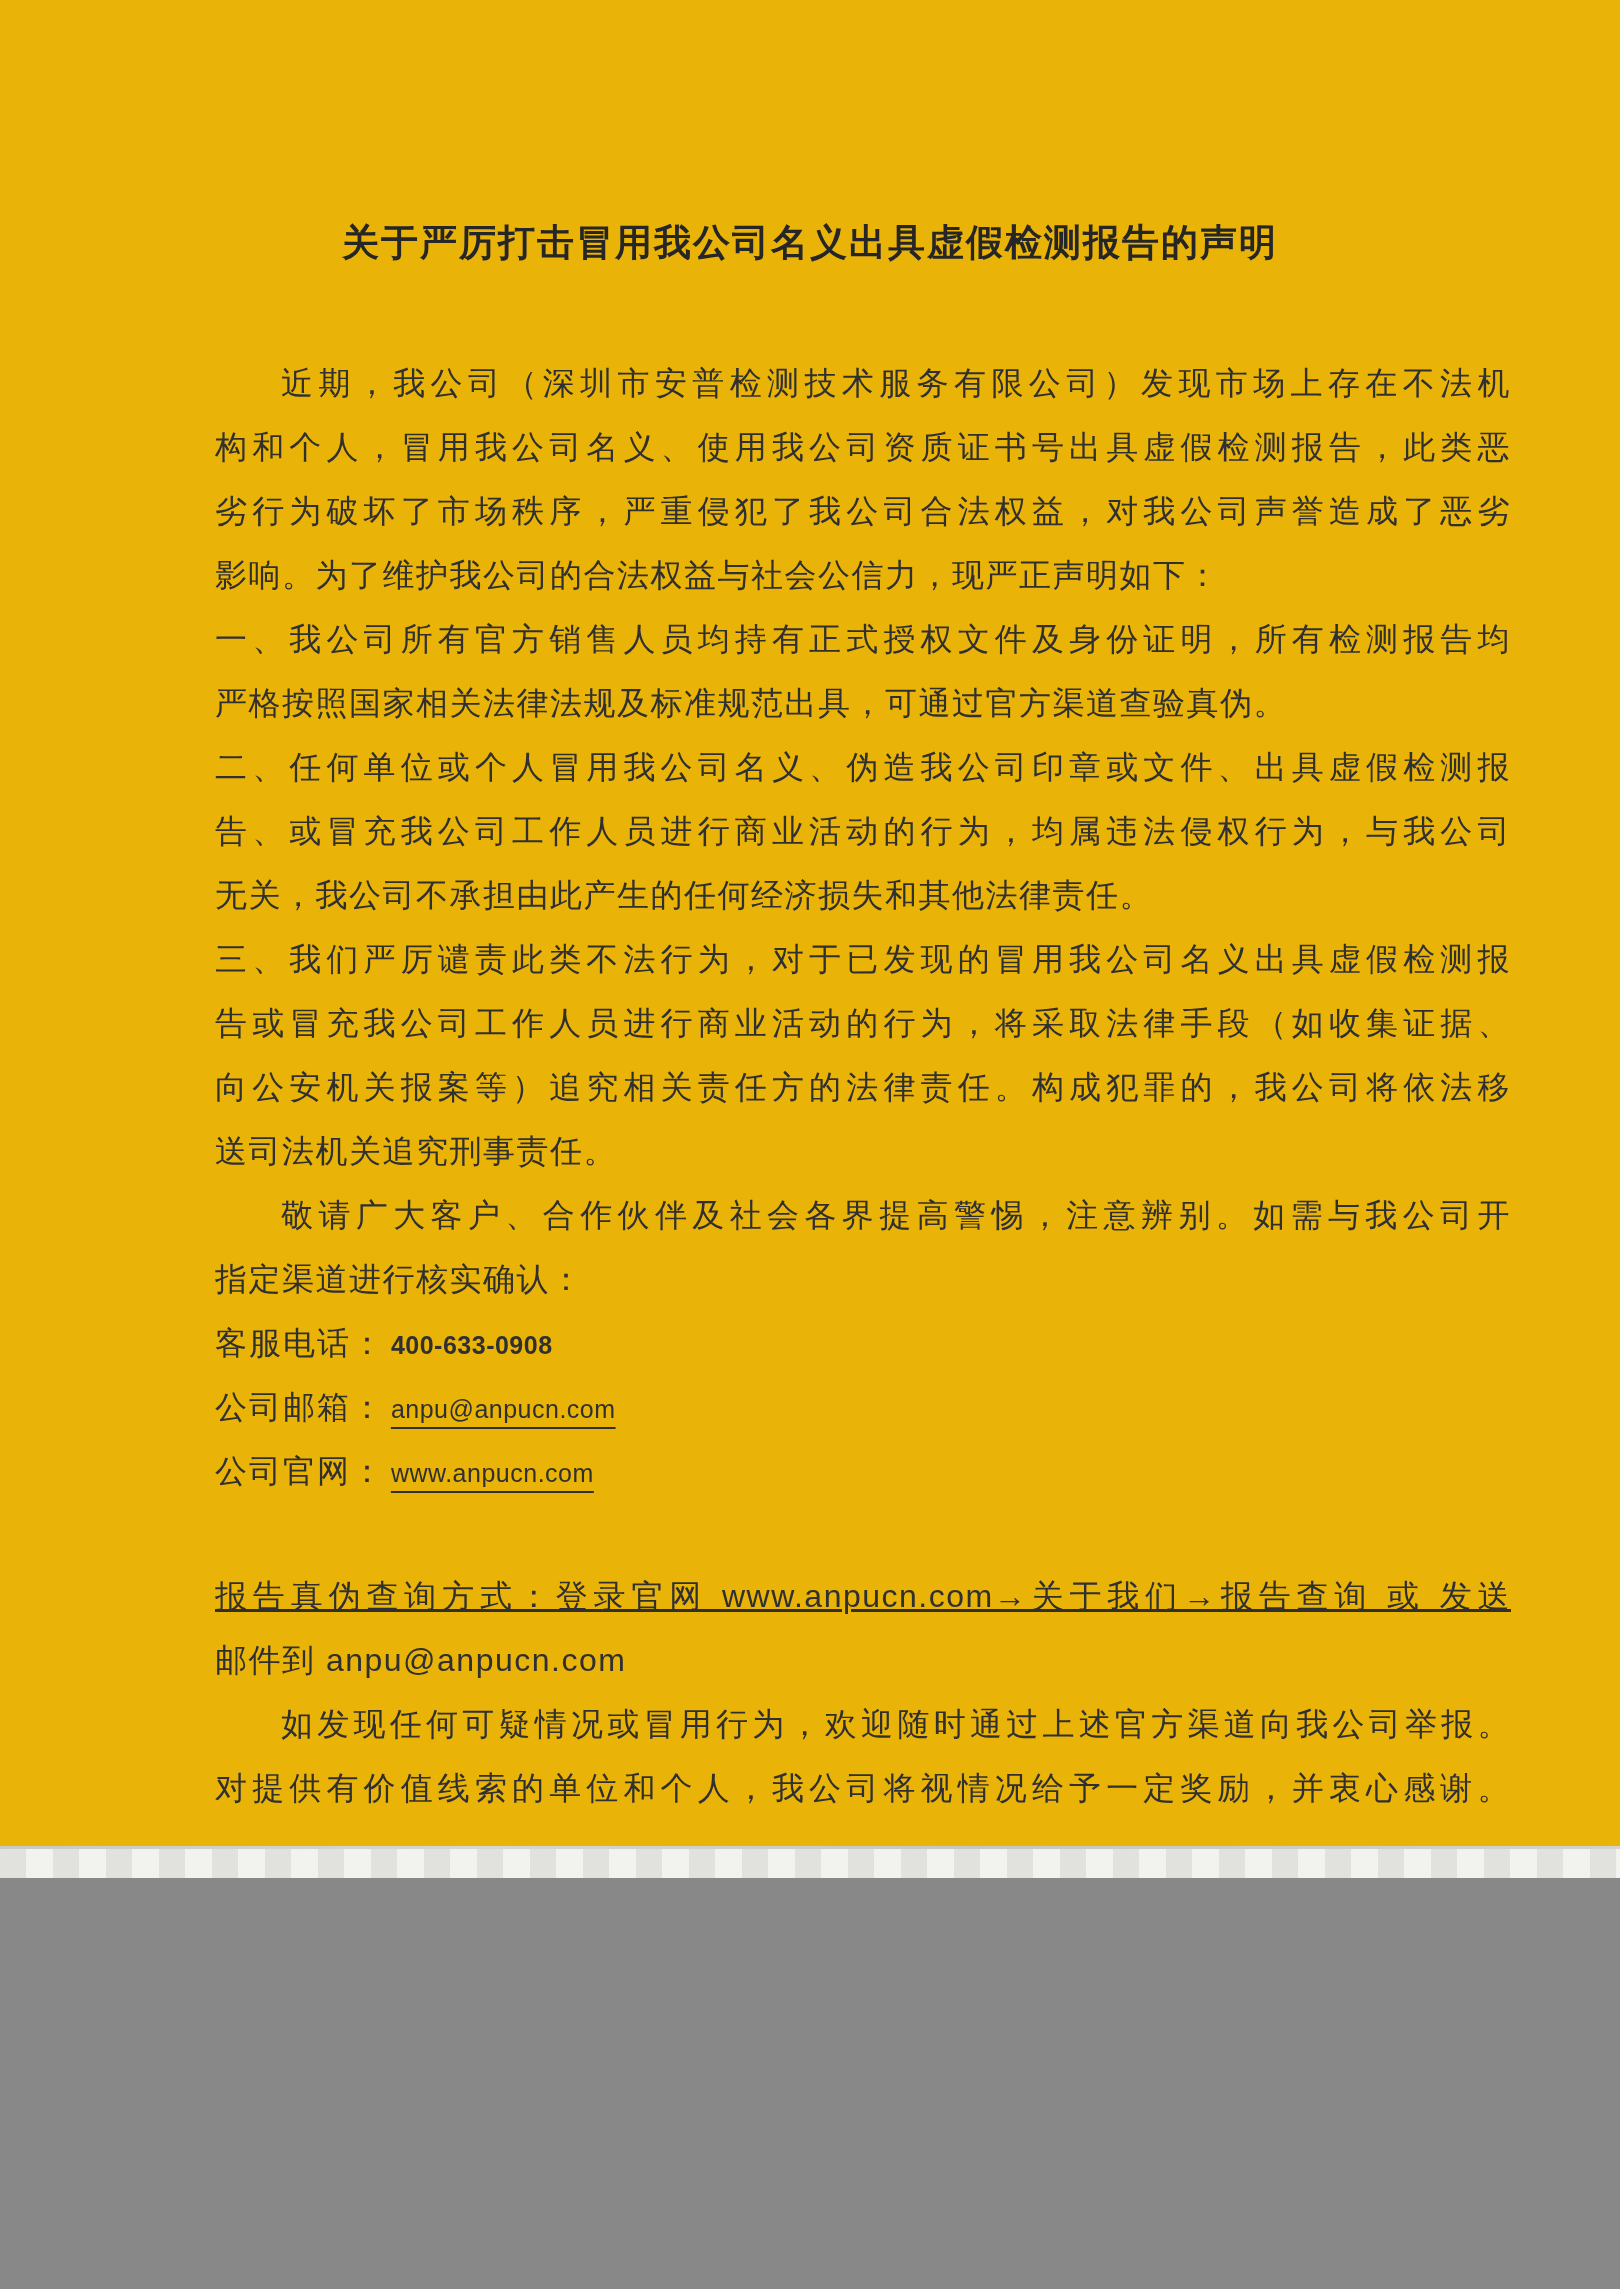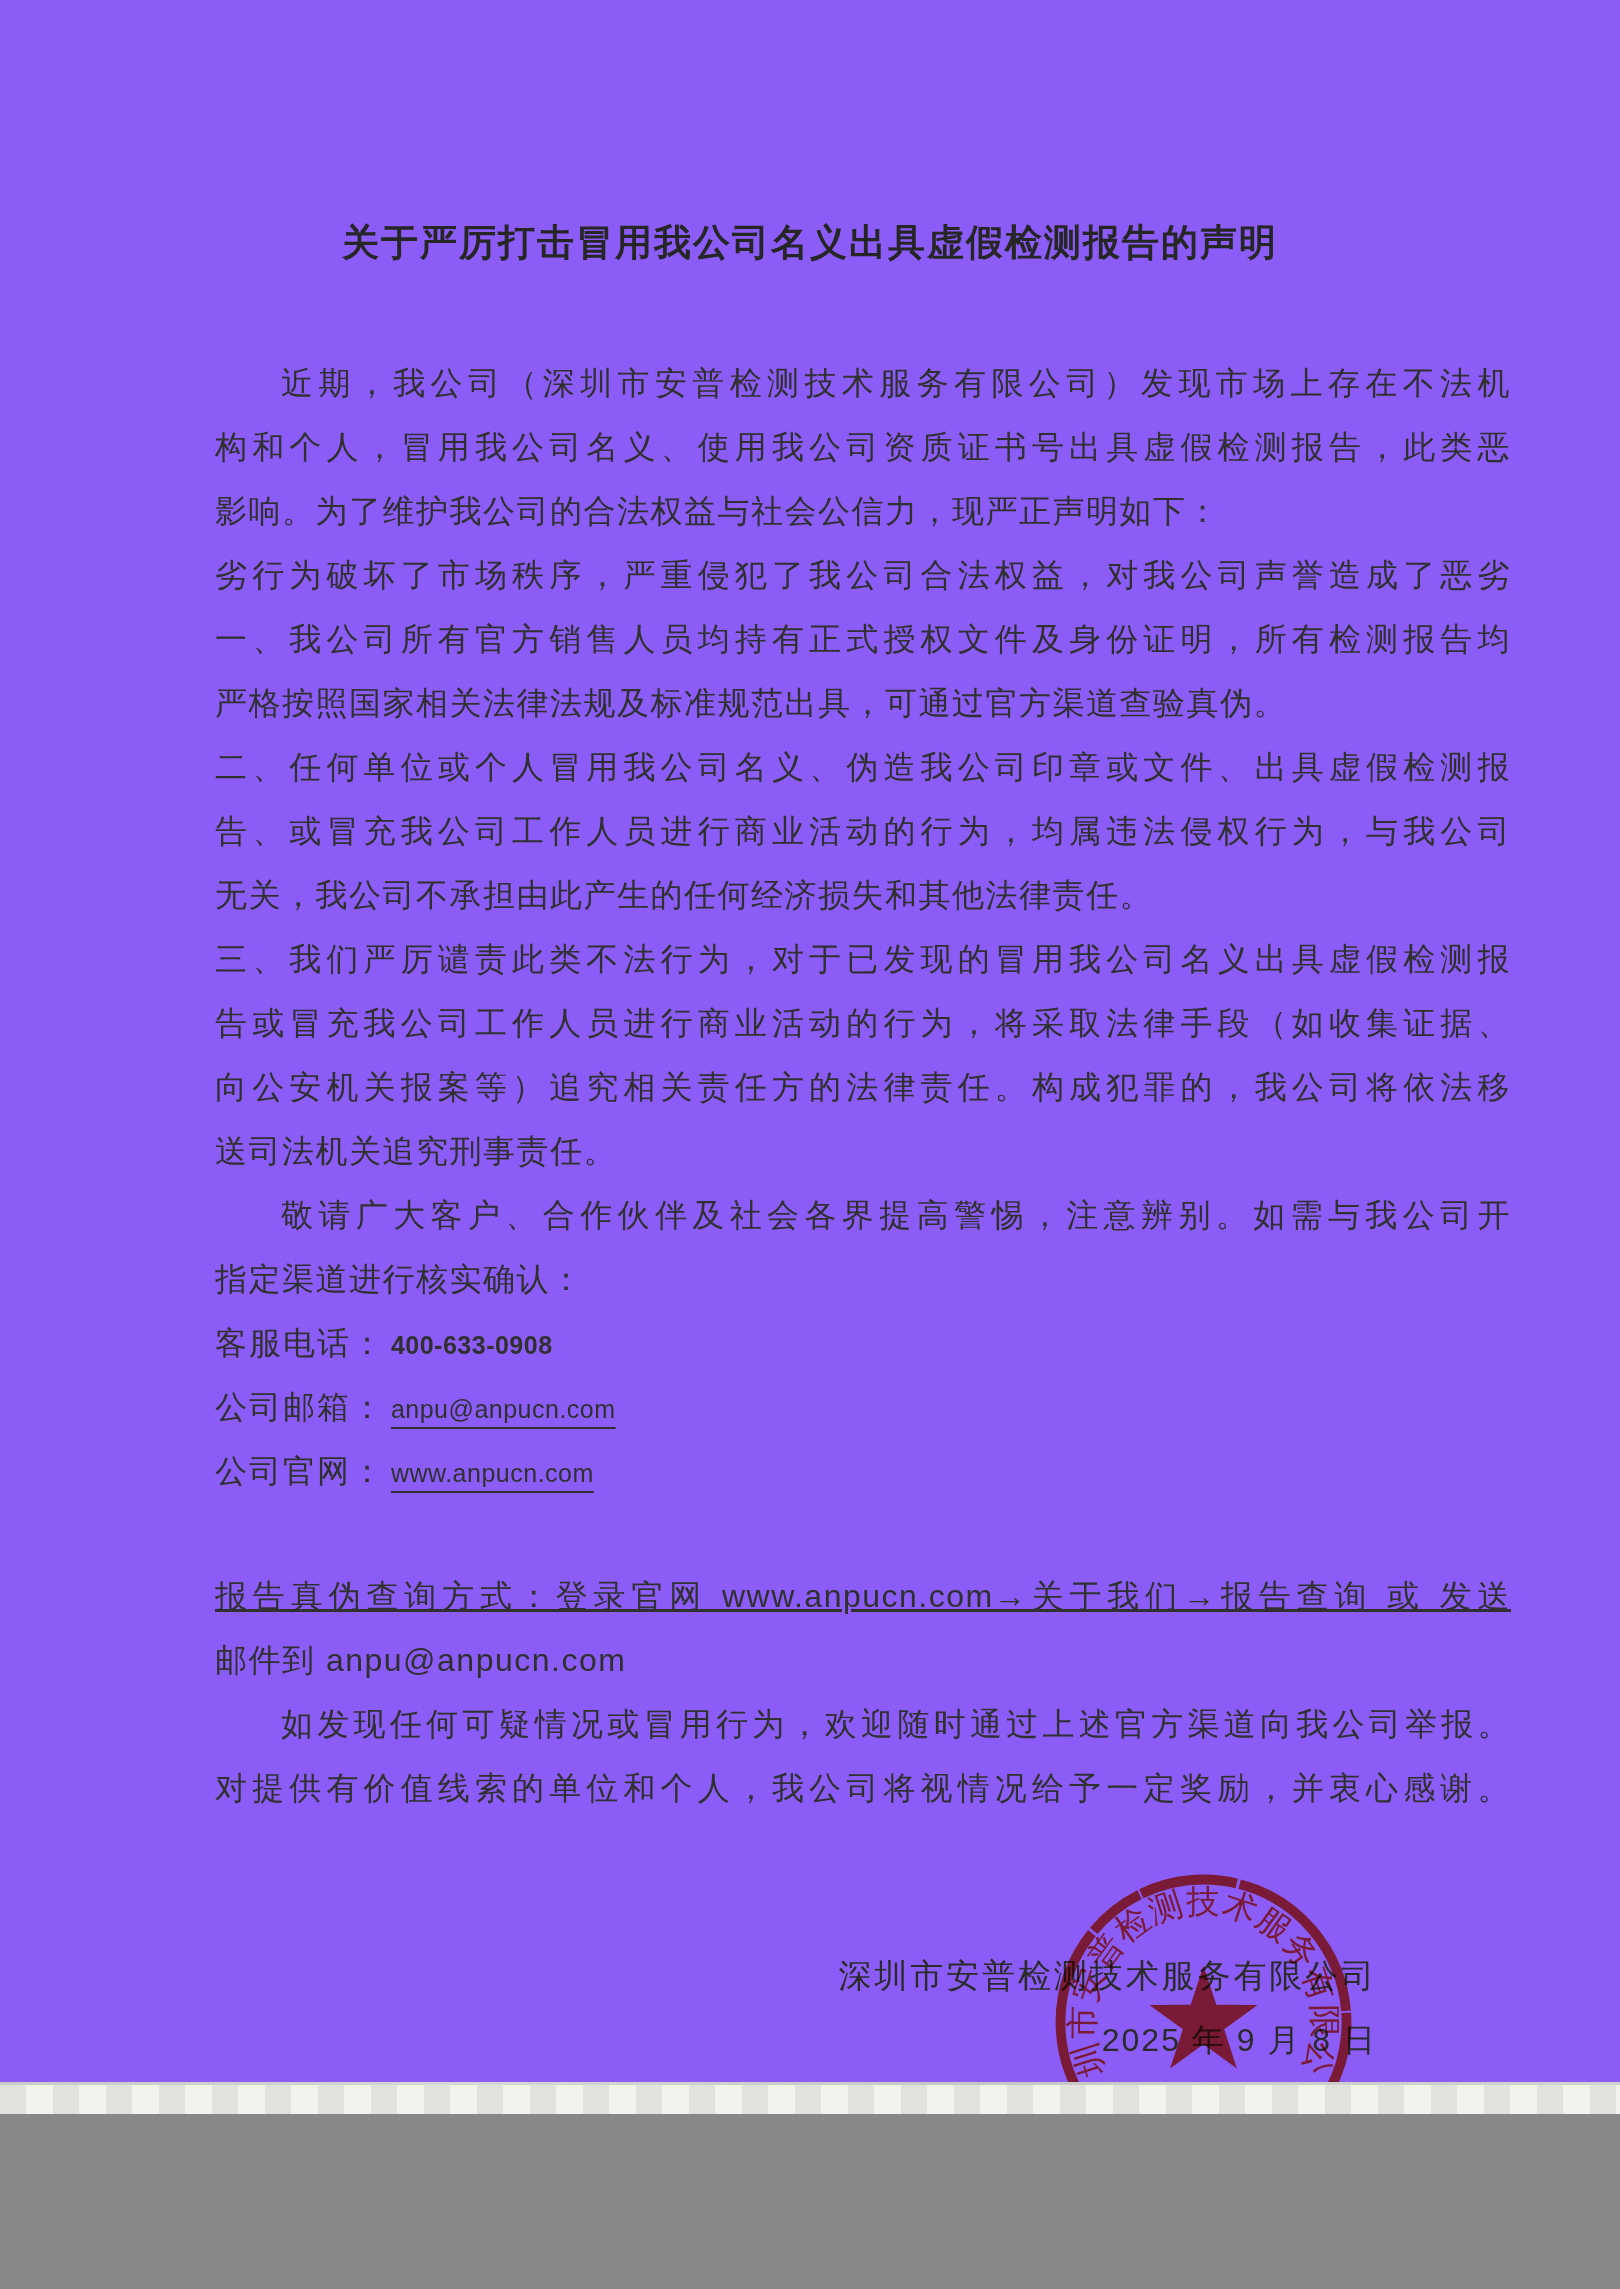--- a/index.html
+++ b/index.html
@@ -1,20 +1,20 @@
 <!DOCTYPE html>
 <html><head>
 <meta charset="utf-8">
 <style>
   html,body { margin:0; padding:0; background:#888; }
   .page {
     position:relative;
-    width:1620px; height:2114px;
+    width:1620px; height:1878px;
     margin:0 auto;
-    background:#8b5cf6;
+    background:#eab308;
     font-family:"Liberation Sans","DejaVu Sans",sans-serif;
     color:#2e2e2e;
     overflow:hidden;
   }
   .title {
     position:absolute; top:218px; left:0; width:100%;
     text-align:center;
     font-size:37px; font-weight:700; letter-spacing:2px;
     color:#262626;
   }
@@ -69,23 +69,23 @@
   <div class="title">关于严厉打击冒用我公司名义出具虚假检测报告的声明</div>
 
   <div class="body-col">
 
     <div>
 
         <div class="line indent full">近期，我公司（深圳市安普检测技术服务有限公司）发现市场上存在不法机</div>
 
         <div class="line full">构和个人，冒用我公司名义、使用我公司资质证书号出具虚假检测报告，此类恶</div>
 
+        <div class="line full">劣行为破坏了市场秩序，严重侵犯了我公司合法权益，对我公司声誉造成了恶劣</div>
+
         <div class="line">影响。为了维护我公司的合法权益与社会公信力，现严正声明如下：</div>
-
-        <div class="line full">劣行为破坏了市场秩序，严重侵犯了我公司合法权益，对我公司声誉造成了恶劣</div>
 
         <div class="line full">一、我公司所有官方销售人员均持有正式授权文件及身份证明，所有检测报告均</div>
 
         <div class="line">严格按照国家相关法律法规及标准规范出具，可通过官方渠道查验真伪。</div>
 
         <div class="line full">二、任何单位或个人冒用我公司名义、伪造我公司印章或文件、出具虚假检测报</div>
 
         <div class="line full">告、或冒充我公司工作人员进行商业活动的行为，均属违法侵权行为，与我公司</div>
 
         <div class="line">无关，我公司不承担由此产生的任何经济损失和其他法律责任。</div>

